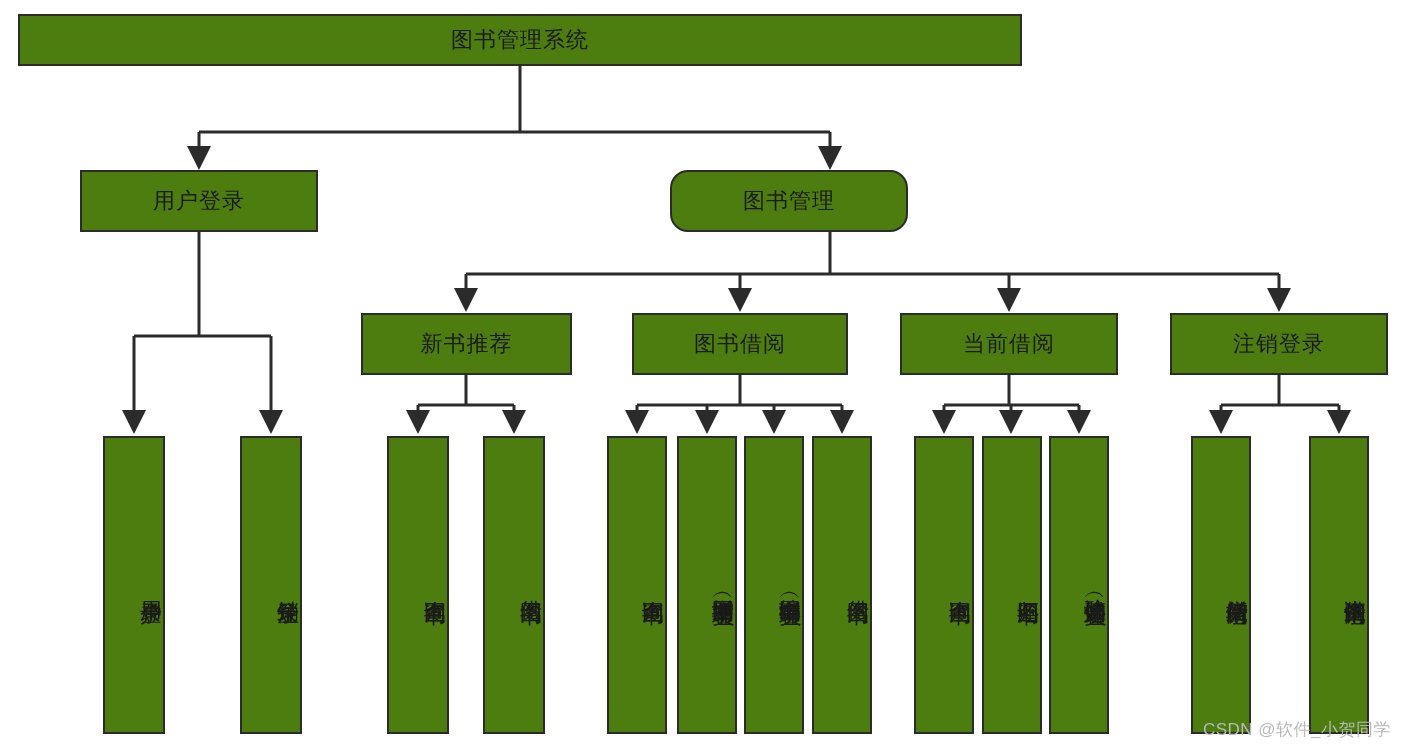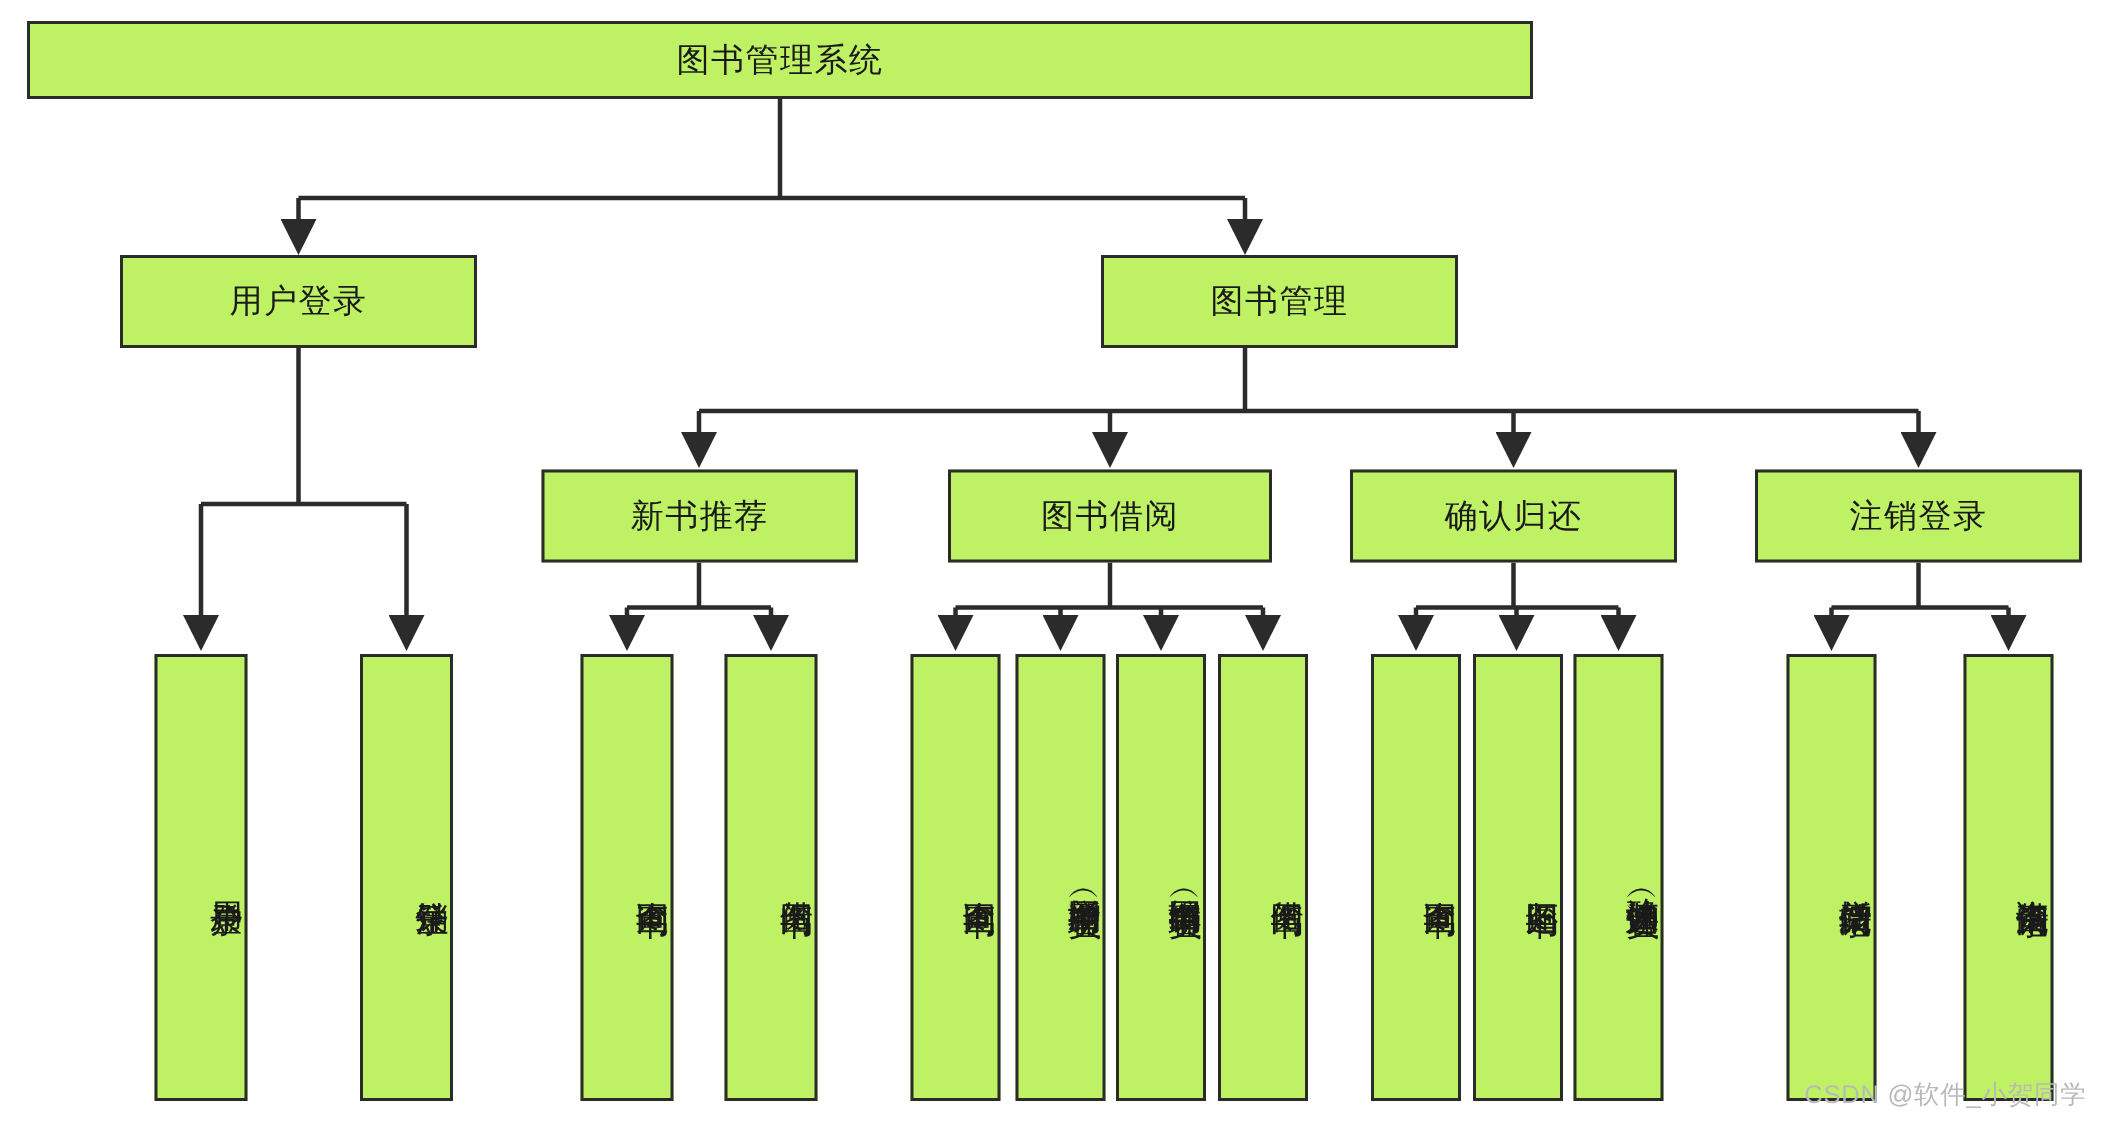--- a/index.html
+++ b/index.html
@@ -21,21 +21,21 @@
     position: absolute;
     left: 0;
     top: 0;
     width: 1405px;
     height: 747px;
     pointer-events: none;
   }
   .node {
     position: absolute;
     box-sizing: border-box;
-    background: #bef264;
+    background: #4d7c0f;
     border: 2px solid #2b2b2b;
     display: flex;
     align-items: center;
     justify-content: center;
     color: #1a1a1a;
     text-align: center;
     line-height: 1.18;
   }
   .node.h {
     font-size: 22px;
@@ -130,34 +130,34 @@
   </svg>
 
   <div class="node h" style="left:18px; top:14px; width:1004px; height:52px;">
     <span class="lbl">图书管理系统</span>
   </div>
 
   <div class="node h" style="left:80px; top:170px; width:238px; height:62px;">
     <span class="lbl">用户登录</span>
   </div>
 
-  <div class="node h" style="left:734px; top:170px; width:238px; height:62px;">
+  <div class="node h" style="left:670px; top:170px; width:238px; height:62px;border-radius:18px;">
     <span class="lbl">图书管理</span>
   </div>
 
   <div class="node h" style="left:632px; top:313px; width:216px; height:62px;">
     <span class="lbl">图书借阅</span>
   </div>
 
   <div class="node h" style="left:361px; top:313px; width:211px; height:62px;">
     <span class="lbl">新书推荐</span>
   </div>
 
   <div class="node h" style="left:900px; top:313px; width:218px; height:62px;">
-    <span class="lbl">确认归还</span>
+    <span class="lbl">当前借阅</span>
   </div>
 
   <div class="node h" style="left:1170px; top:313px; width:218px; height:62px;">
     <span class="lbl">注销登录</span>
   </div>
 
   <div class="node v" style="left:103px; top:436px; width:62px; height:298px;">
     <span class="lbl">用户登录</span>
   </div>
 

